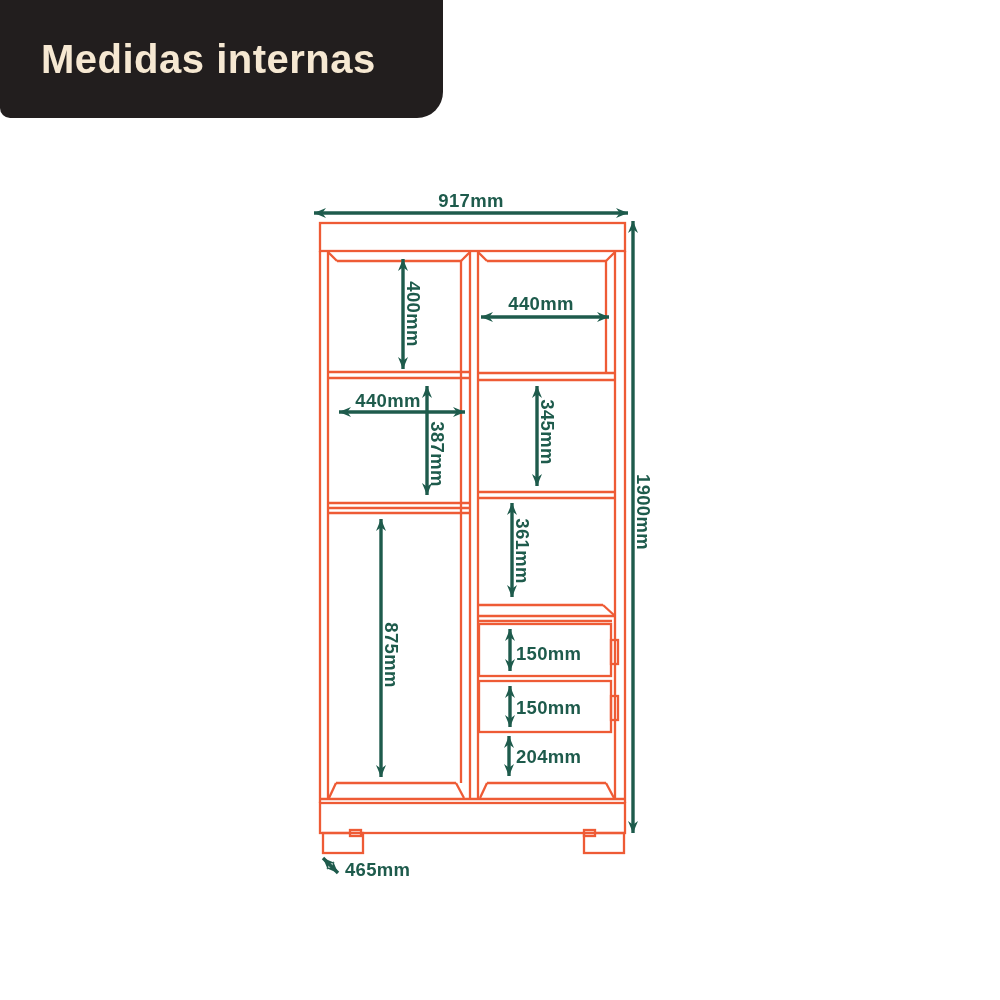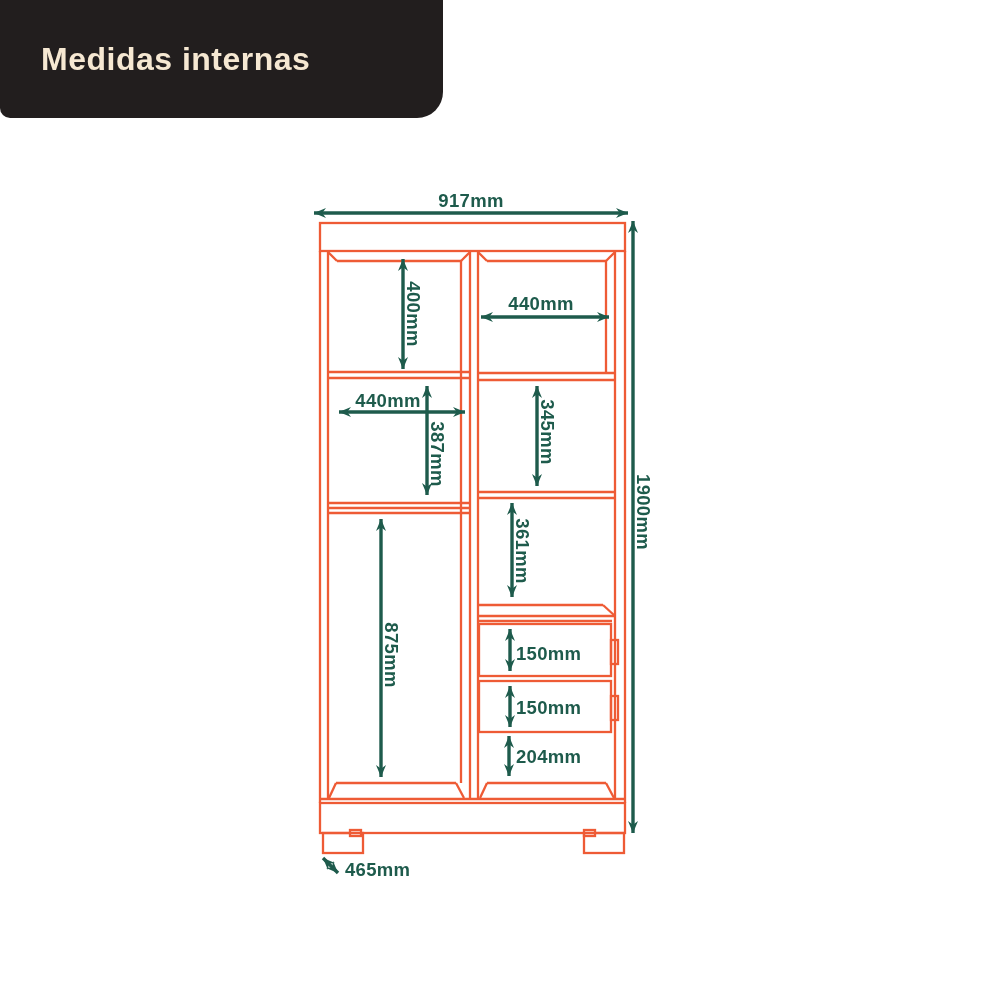--- a/index.html
+++ b/index.html
@@ -14,21 +14,21 @@
     position:absolute;top:0;left:0;
     width:443px;height:118px;
     background:#221E1E;
     border-radius:0 0 26px 10px;
     display:flex;align-items:center;
     box-sizing:border-box;
     padding-left:41px;
   }
   .banner h1{
     margin:0;
-    font-size:32px;
+    font-size:40px;
     font-weight:700;
     letter-spacing:0.5px;
     color:#F6E8D2;
   }
   svg.diagram{position:absolute;top:0;left:0;}
   .orange{stroke:#EE5B35;stroke-width:2.3;fill:none;}
   .green{stroke:#1E5B4C;stroke-width:3.4;fill:none;}
   .dimtext{
     fill:#1E5B4C;
     font-family:"Liberation Sans", sans-serif;

